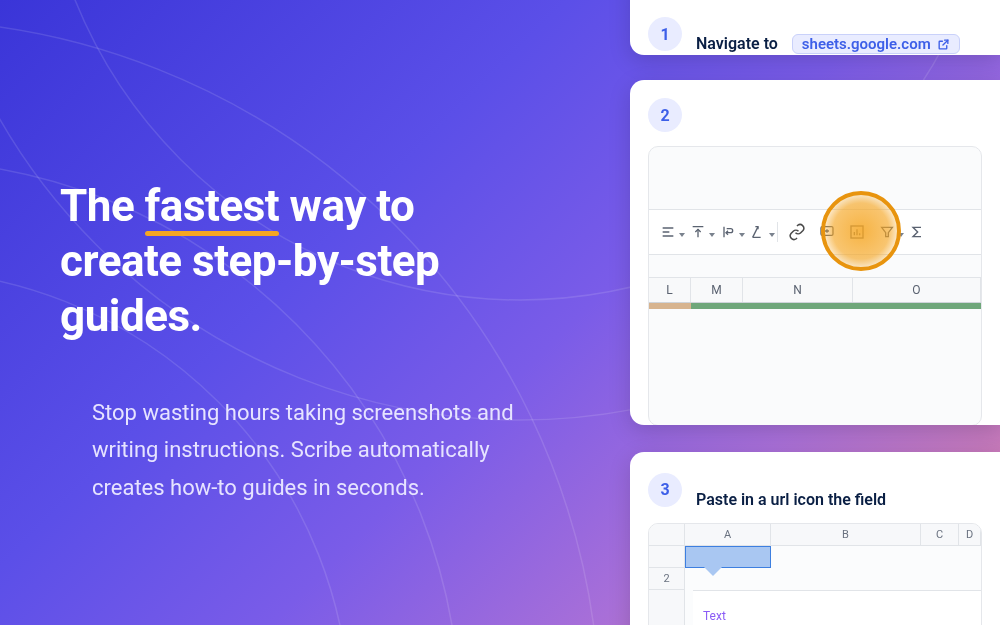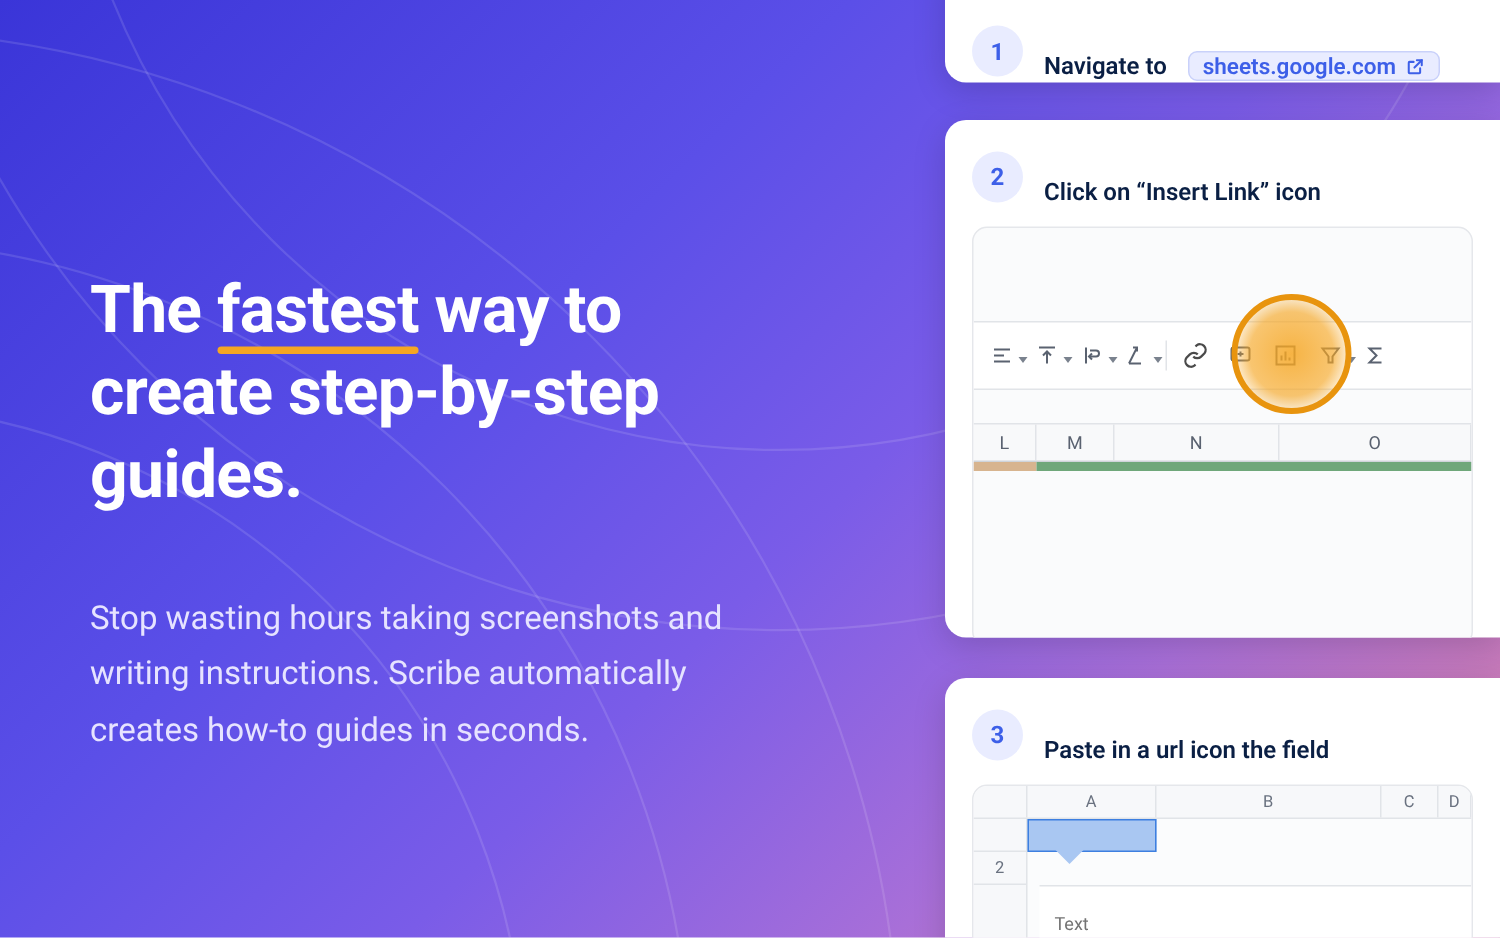--- a/index.html
+++ b/index.html
@@ -48,20 +48,21 @@
   height: 5px;
   background: #f5a623;
   border-radius: 3px;
 }
 .subhead {
   font-size: 22px;
   font-weight: 400;
   line-height: 1.7;
   color: #e6e3ff;
   max-width: 480px;
+  margin-left: 32px;
 }
 
 .right-col {
   position: absolute;
   right: 0;
   top: 0;
   width: 380px;
   height: 625px;
 }
 .card {
@@ -252,21 +253,21 @@
   right: 0;
   height: 50px;
   background: #fff;
   border-top: 1px solid #e1e4e8;
   display: flex;
   align-items: center;
   padding: 0 10px;
 }
 .popup-label {
   font-size: 12px;
-  color: #737373;
+  color: #8b5cf6;
 }
 </style>
 </head>
 <body>
 
 <div class="bg-curves">
   <svg viewBox="0 0 1000 625">
     <g fill="none" stroke="rgba(255,255,255,0.12)" stroke-width="1.5">
       <circle cx="-100" cy="720" r="560"></circle>
       <circle cx="-100" cy="720" r="700"></circle>
@@ -300,21 +301,20 @@
               <path d="M18 14v5a1 1 0 0 1-1 1H5a1 1 0 0 1-1-1V7a1 1 0 0 1 1-1h5"></path>
             </svg>
         </span>
       </div>
     </div>
   </div>
 
   <div class="card card2">
     <div class="step-header">
       <div class="step-badge">2</div>
-      <div class="step-text">Click on “Insert Link” icon</div>
     </div>
     <div class="card-body">
       <div class="highlight-ring"></div>
       <div class="toolbar">
         <div class="tbtn dd">
             <svg width="16" height="16" viewBox="0 0 24 24" fill="none" stroke="currentColor" stroke-width="2">
               <line x1="4" y1="6" x2="20" y2="6"></line>
               <line x1="4" y1="12" x2="14" y2="12"></line>
               <line x1="4" y1="18" x2="20" y2="18"></line>
             </svg>

